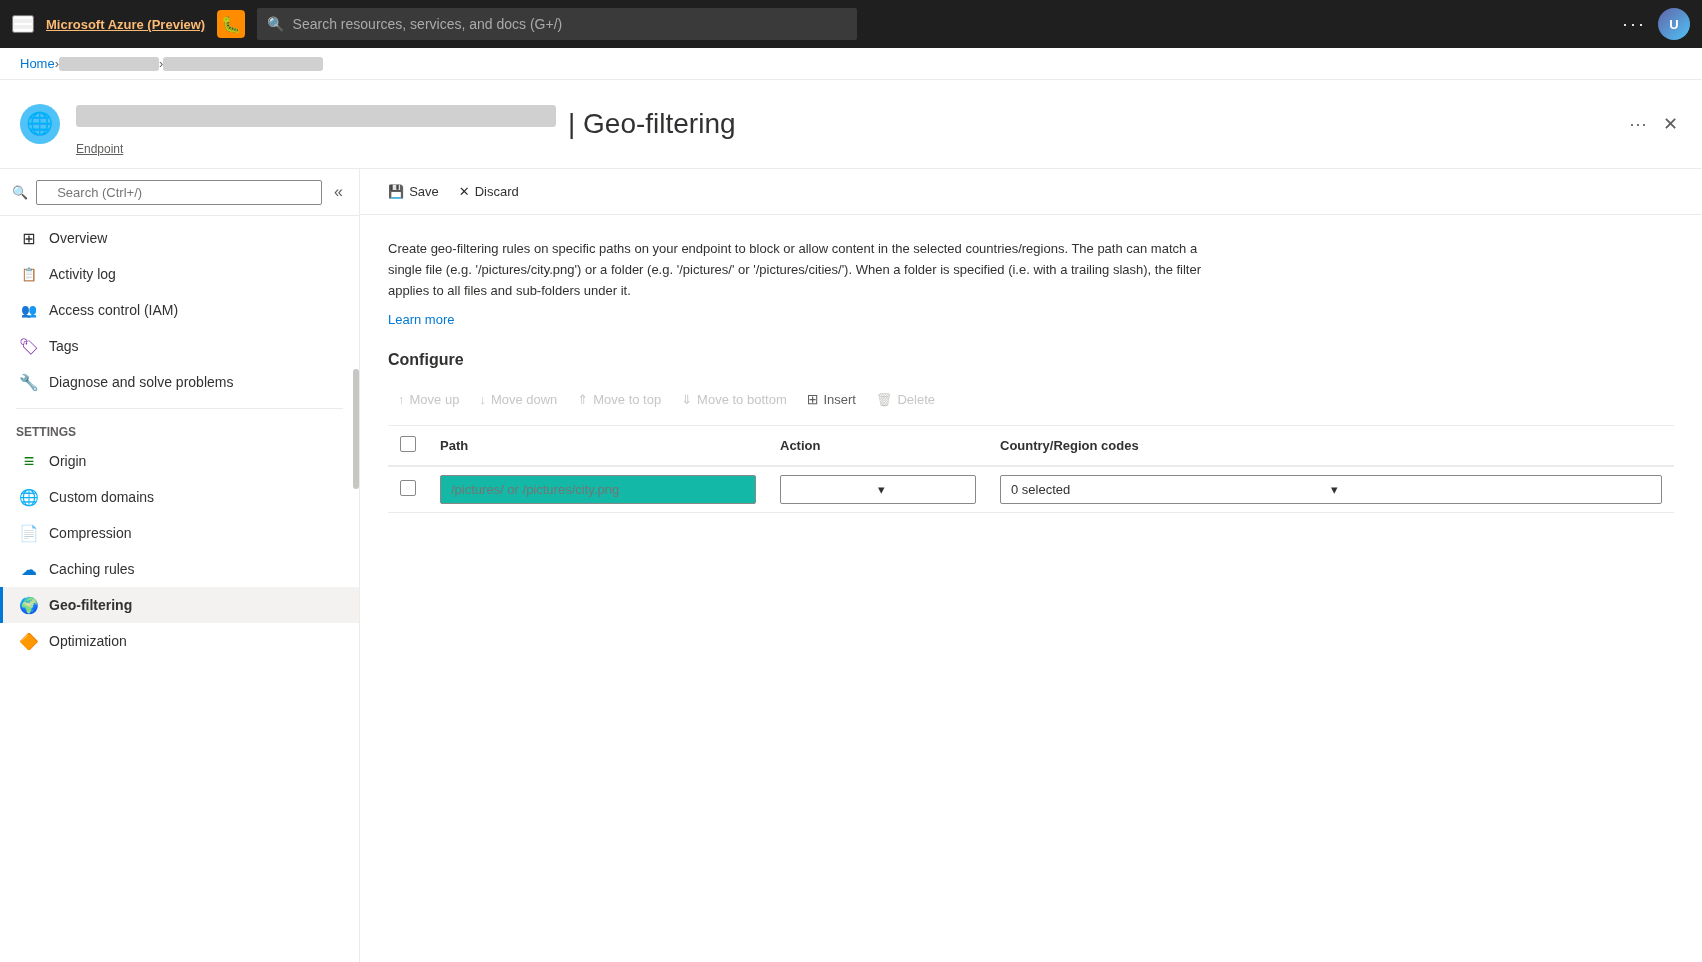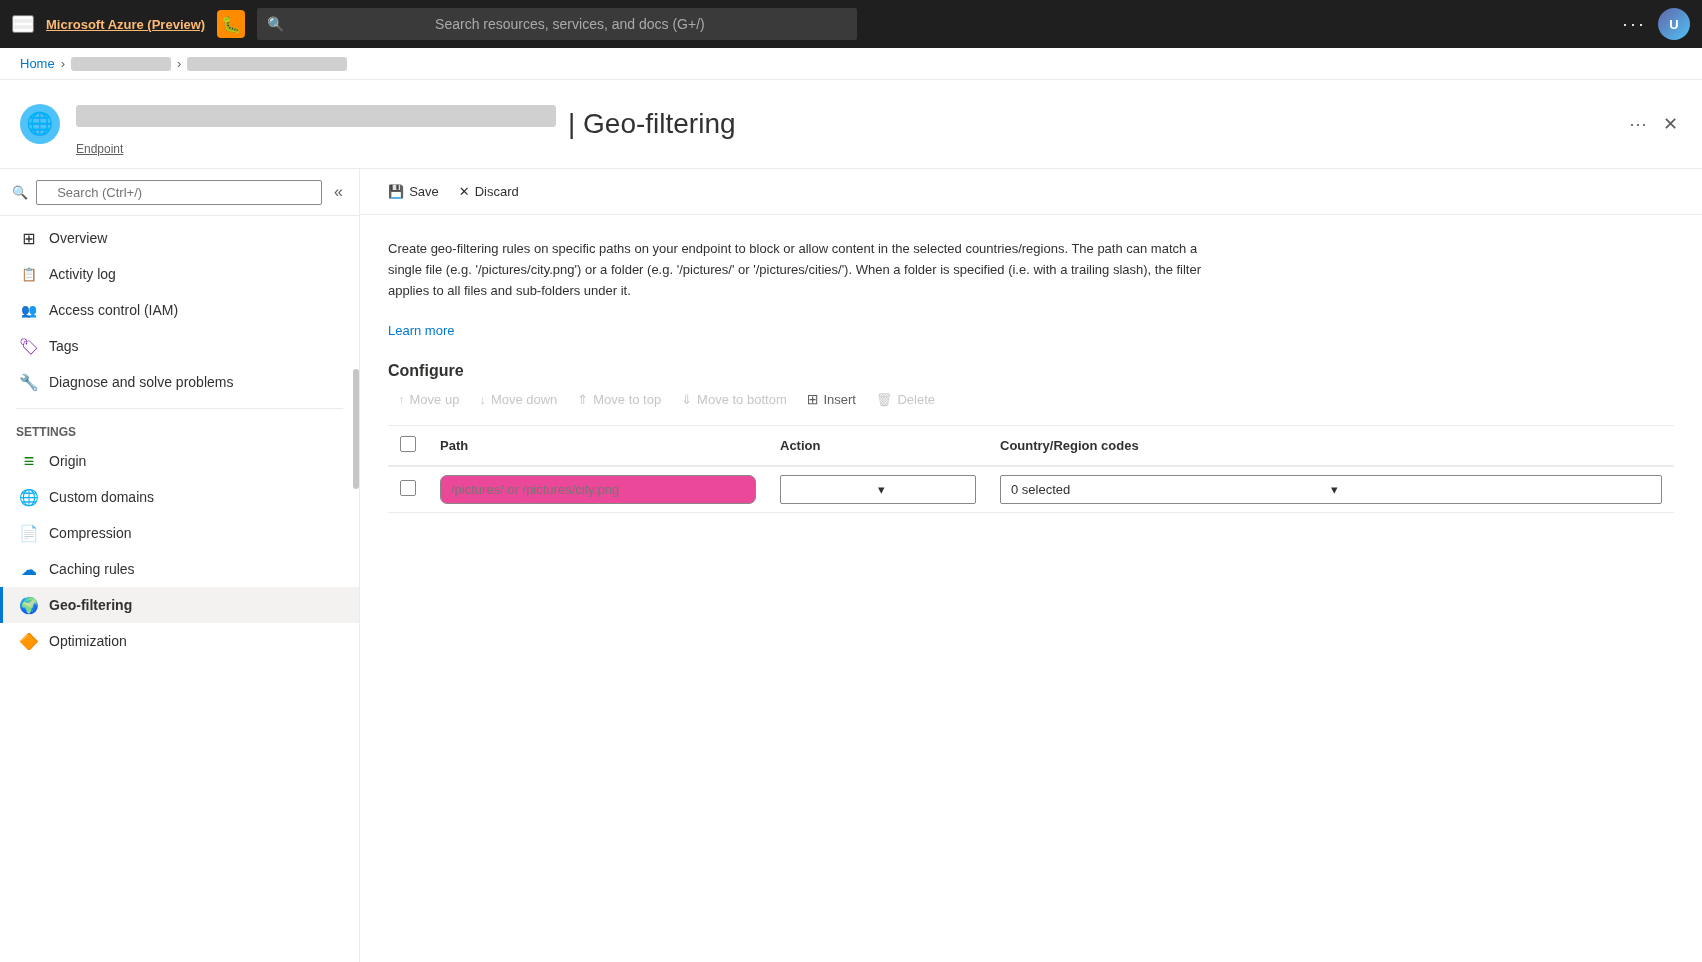--- a/index.html
+++ b/index.html
@@ -36,40 +36,38 @@
       height: 32px;
       gap: 8px;
     }
     .search-bar input {
       background: transparent;
       border: none;
       outline: none;
       color: #ccc;
       font-size: 14px;
       width: 100%;
-      text-align: center;
     }
     .search-bar input::placeholder { color: #aaa; }
     .top-bar-right { margin-left: auto; display: flex; align-items: center; gap: 12px; }
     .dots-icon { color: #fff; font-size: 18px; letter-spacing: 2px; cursor: pointer; }
     .avatar {
       width: 32px; height: 32px;
       border-radius: 50%;
       background: linear-gradient(135deg, #6264a7, #4fc3f7);
       display: flex; align-items: center; justify-content: center;
       color: #fff; font-size: 13px; font-weight: 600;
     }
 
     
     .breadcrumb {
       background: #fff;
       padding: 8px 20px;
       display: flex;
       align-items: center;
-      gap: 6px;
       font-size: 13px;
       border-bottom: 1px solid #edebe9;
     }
     .breadcrumb a { color: #0078d4; text-decoration: none; }
     .breadcrumb-sep { color: #605e5c; }
     .breadcrumb-blur {
       background: #d0d0d0;
       border-radius: 3px;
       height: 14px;
       display: inline-block;
@@ -197,26 +195,26 @@
       color: #323130;
       border-radius: 2px;
     }
 
     
     .feature-section {
       padding: 24px 28px;
       max-width: 900px;
     }
     .feature-title { font-size: 16px; font-weight: 700; margin-bottom: 12px; }
-    .feature-desc { font-size: 13px; line-height: 1.6; color: #323130; margin-bottom: 21px; }
+    .feature-desc { font-size: 13px; line-height: 1.6; color: #323130; margin-bottom: 10px; }
     .learn-more { color: #0078d4; text-decoration: none; font-size: 13px; cursor: pointer; }
 
     
     .configure-section { padding: 0 28px 24px; }
-    .configure-title { font-size: 16px; font-weight: 700; margin-bottom: 5px; }
+    .configure-title { font-size: 16px; font-weight: 700; margin-bottom: 16px; }
 
     
     .action-bar {
       display: flex;
       align-items: center;
       gap: 0;
       padding: 0 0 12px;
       border-bottom: 1px solid #edebe9;
       margin-bottom: 0;
     }
@@ -251,25 +249,25 @@
       vertical-align: middle;
     }
     .check-col { width: 40px; }
     .path-col { width: 340px; }
     .action-col { width: 220px; }
     .region-col { }
 
     .path-input {
       width: 100%;
       border: 1px solid #8a8886;
-      border-radius: 7px;
+      border-radius: 2px;
       padding: 6px 10px;
       font-size: 13px;
       outline: none;
-      background: #ec4899;
+      background: #14b8a6;
     }
 
     .dropdown-wrapper {
       position: relative;
       display: flex;
       align-items: center;
       border: 1px solid #8a8886;
       border-radius: 2px;
       background: #fff;
       padding: 6px 10px;

